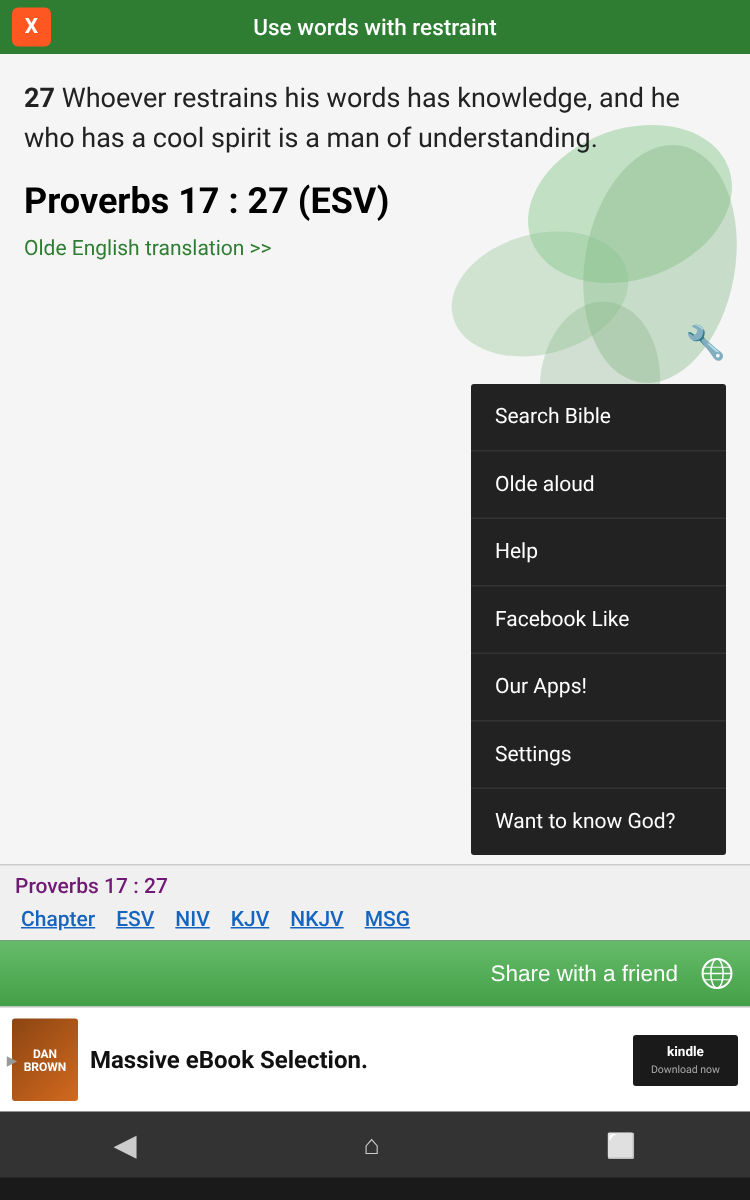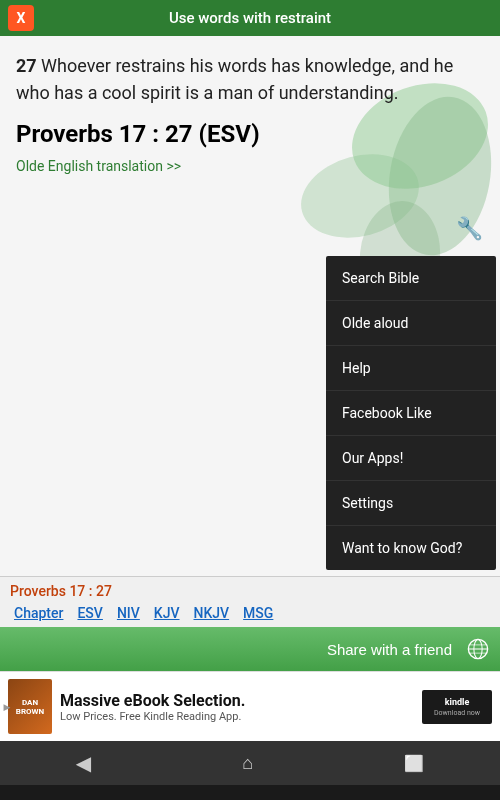--- a/index.html
+++ b/index.html
@@ -106,21 +106,21 @@
       right: 16px;
       top: 180px;
       color: #999;
       font-size: 22px;
       z-index: 2;
     }
 
     
     #dropdown-menu {
       position: absolute;
-      right: 4px;
+      right: 16px;
       top: 220px;
       width: 170px;
       background: #222;
       z-index: 100;
       border-radius: 2px;
     }
     .menu-item {
       padding: 14px 16px;
       color: white;
       font-size: 14px;
@@ -131,21 +131,21 @@
       border-bottom: none;
     }
 
     
     #verse-bar {
       background: #f0f0f0;
       border-top: 1px solid #ccc;
       padding: 6px 10px 4px 10px;
     }
     .verse-bar-ref {
-      color: #c2410c;
+      color: #701a75;
       font-size: 14px;
       font-weight: 500;
       margin-bottom: 4px;
     }
     .version-tabs {
       display: flex;
       gap: 6px;
     }
     .version-tab {
       color: #1565c0;
@@ -325,21 +325,20 @@
   </svg>
 </button>
 
 <div id="ad-banner" style="position:relative;">
   <span class="ad-arrow" style="font-size:9px; color:#999; writing-mode:vertical-rl; padding:2px;">▶</span>
   <div class="ad-book-thumb">
     <span style="font-size:8px; color:white; text-align:center; font-weight:bold;">DAN<br>BROWN</span>
   </div>
   <div class="ad-text-block">
     <div class="ad-headline">Massive eBook Selection.</div>
-    <div class="ad-subtext">Low Prices. Free Kindle Reading App.</div>
   </div>
   <div class="ad-kindle-badge">
     <span style="font-size:9px; font-weight:bold; color:white;">kindle</span>
     <span style="font-size:7px; color:#aaa; margin-top:2px;">Download now</span>
   </div>
 </div>
 
 <div id="nav-bar">
   <span class="nav-btn">◀</span>
   <span class="nav-btn" style="font-size:18px;">⌂</span>

